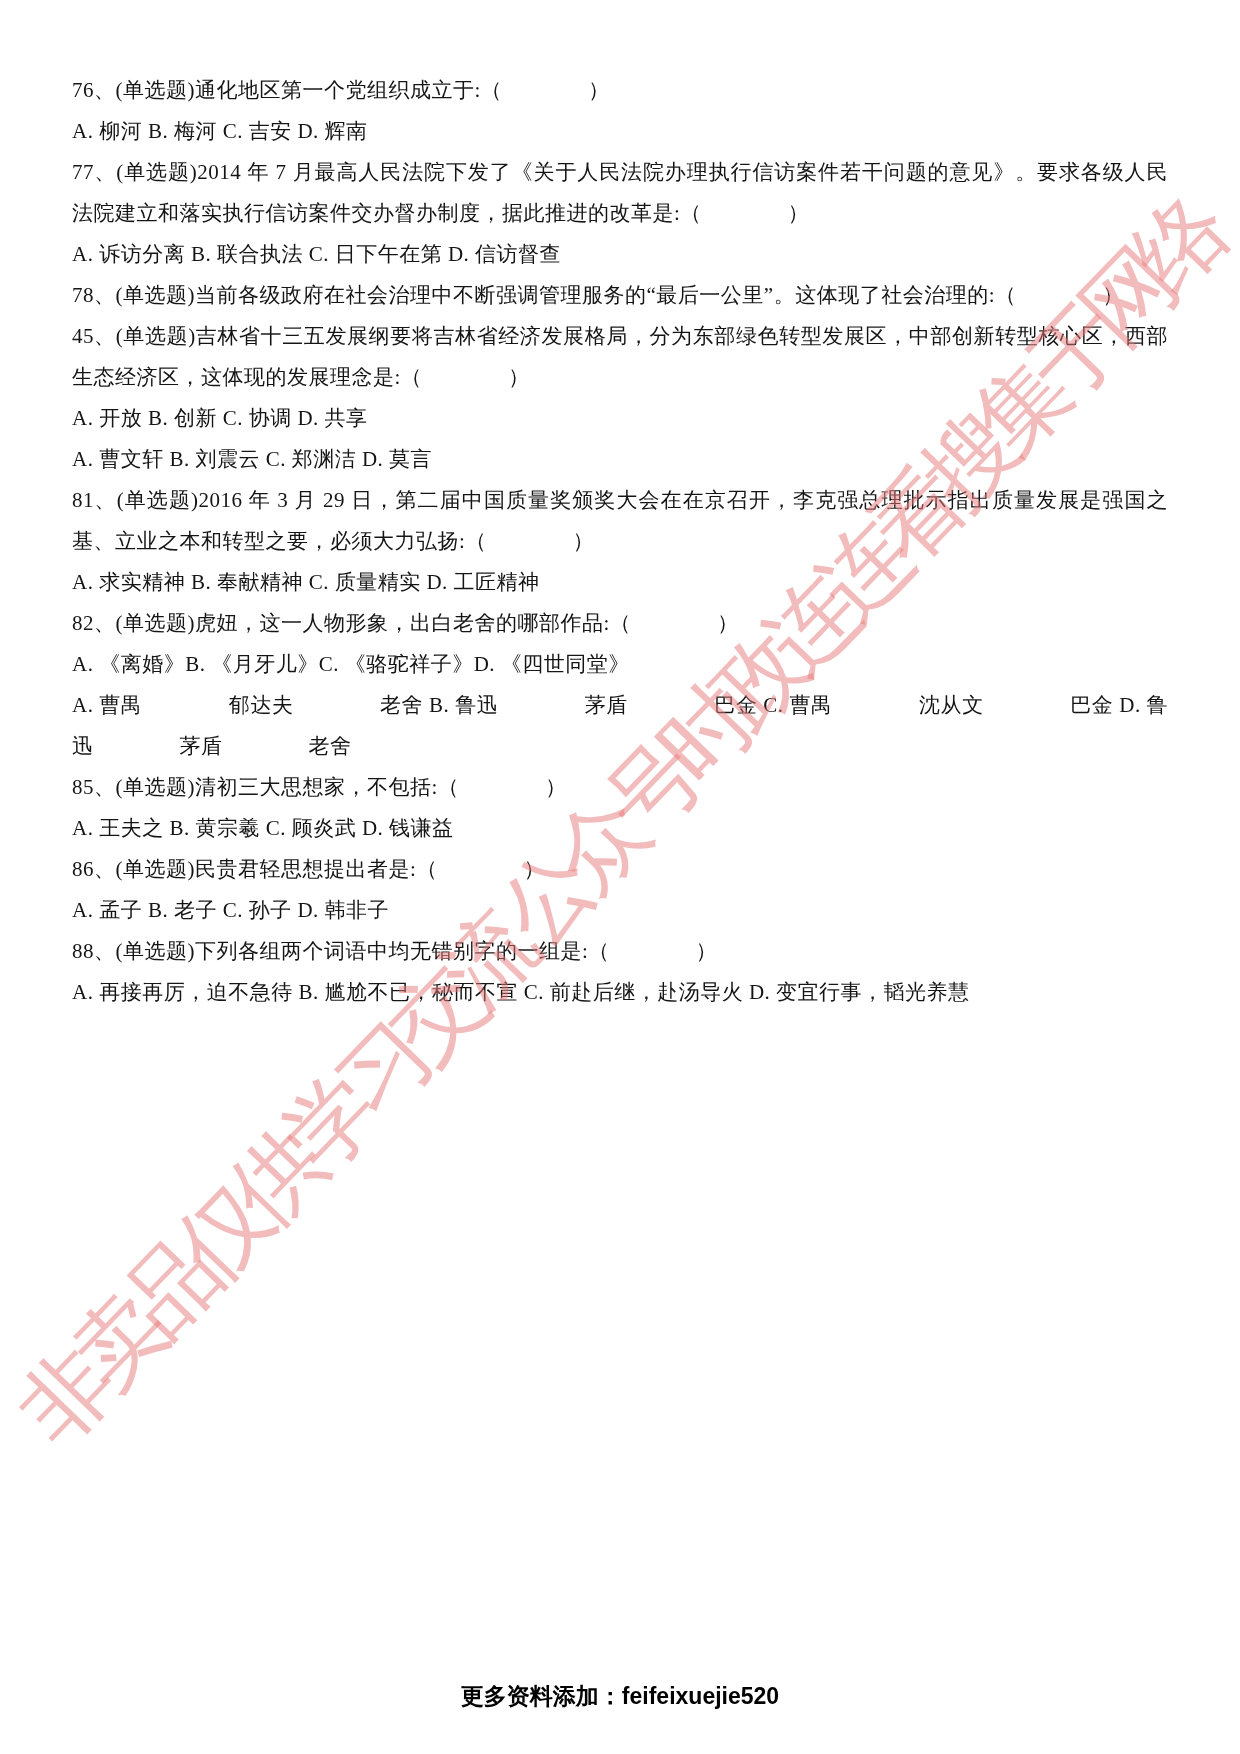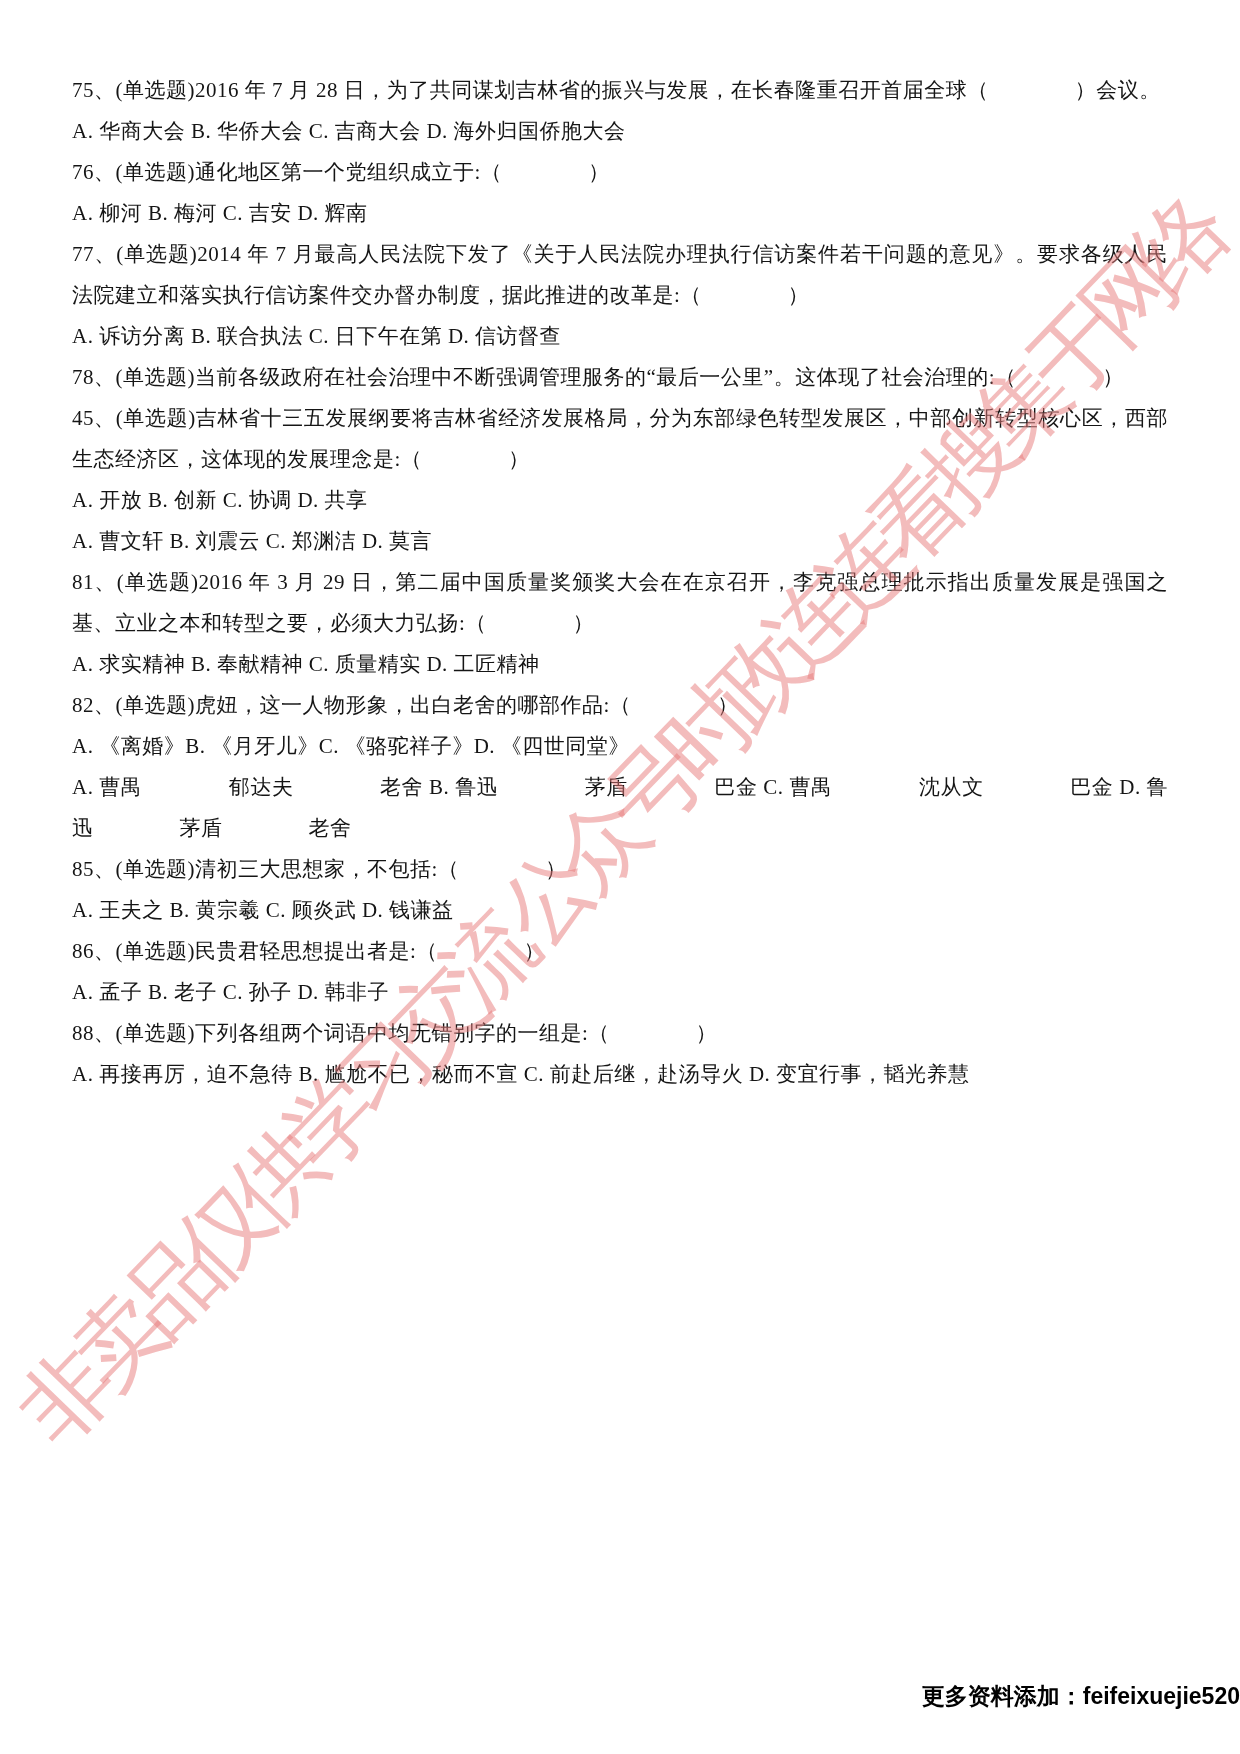--- a/index.html
+++ b/index.html
@@ -42,43 +42,39 @@
     color: rgba(232, 122, 122, 0.5);
     font-family: "Liberation Serif", "DejaVu Serif", serif;
     pointer-events: none;
     z-index: 5;
   }
   .footer {
     position: absolute;
     bottom: 42px;
     left: 0;
     width: 100%;
-    text-align: right;
+    text-align: center;
     font-size: 23px;
     font-weight: bold;
     color: #000000;
   }
   .footer .account {
     font-family: "Liberation Sans", "DejaVu Sans", sans-serif;
     font-weight: bold;
   }
 </style>
 </head>
 <body>
 
 <div class="page">
 
   <div class="watermark">非卖品仅供学习交流 公众号时政连连看搜集于网络</div>
 
   <main class="content">
 
-    <section class="question">
-      <p>75、(单选题)2016 年 7 月 28 日，为了共同谋划吉林省的振兴与发展，在长春隆重召开首届全球（　　　　）会议。</p>
-      <p>A. 华商大会 B. 华侨大会 C. 吉商大会 D. 海外归国侨胞大会</p>
-    </section>
 
     <section class="question">
       <p>76、(单选题)通化地区第一个党组织成立于:（　　　　）</p>
       <p>A. 柳河 B. 梅河 C. 吉安 D. 辉南</p>
     </section>
 
     <section class="question">
       <p>77、(单选题)2014 年 7 月最高人民法院下发了《关于人民法院办理执行信访案件若干问题的意见》。要求各级人民法院建立和落实执行信访案件交办督办制度，据此推进的改革是:（　　　　）</p>
       <p>A. 诉访分离 B. 联合执法 C. 日下午在第 D. 信访督查</p>
     </section>

